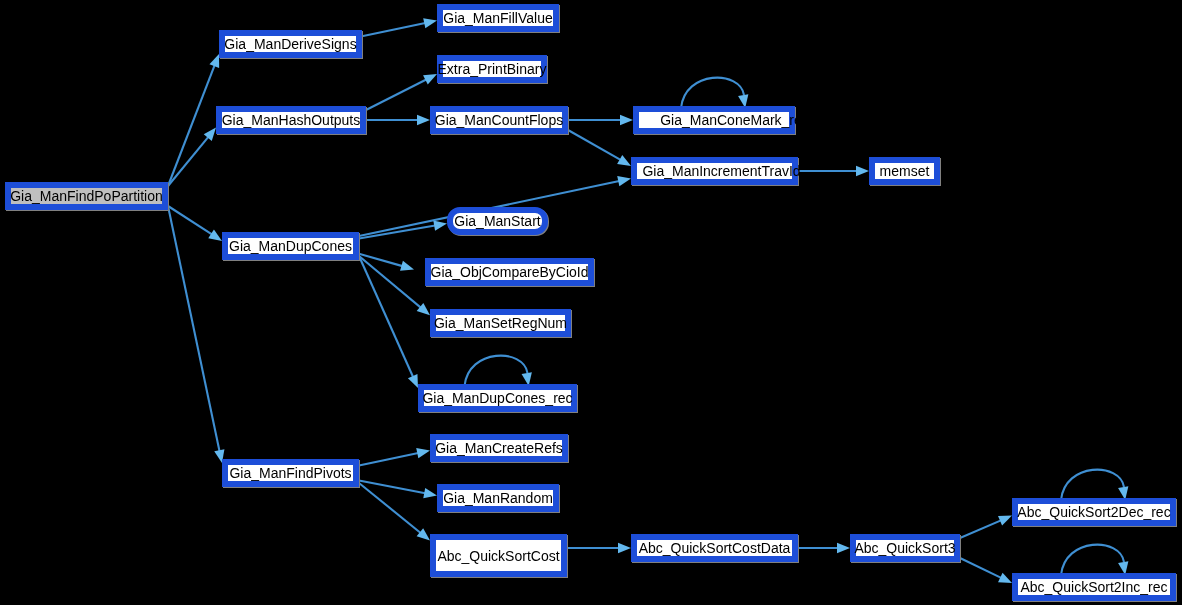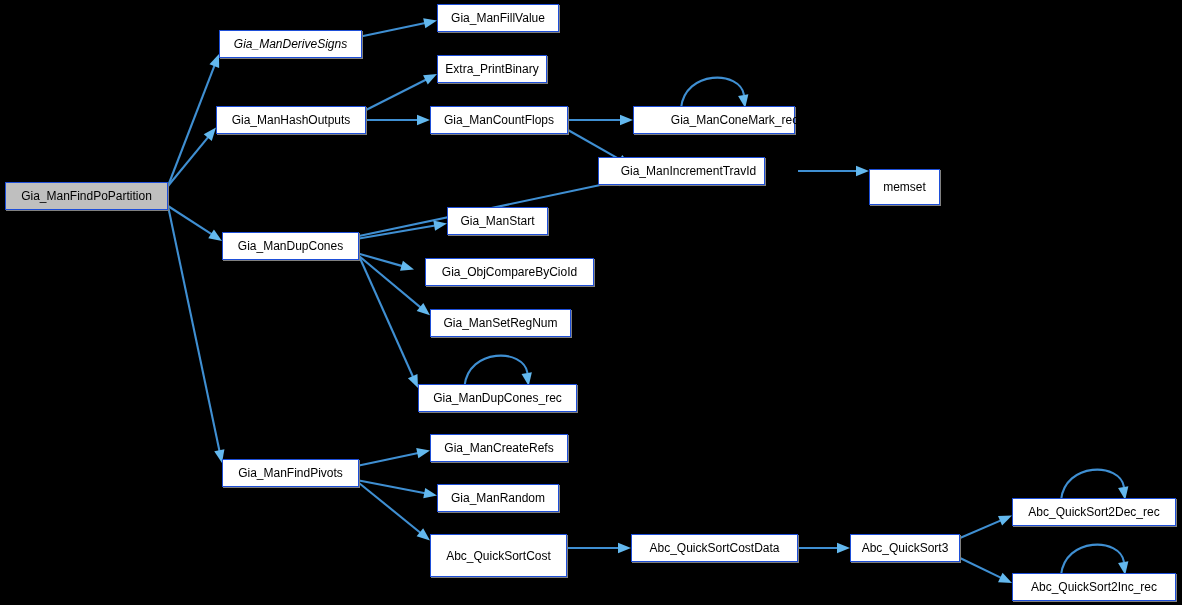--- a/index.html
+++ b/index.html
@@ -21,24 +21,24 @@
     left: 0;
     top: 0;
     width: 1182px;
     height: 605px;
     pointer-events: none;
   }
   .node {
     position: absolute;
     box-sizing: border-box;
     background: #ffffff;
-    border: 1px solid #1d4ed8;
+    border: 6px solid #1d4ed8;
     box-shadow: 1px 1px 0 0 #808080;
     color: #000000;
-    font-size: 12px;
+    font-size: 14px;
     line-height: 1;
     display: flex;
     align-items: center;
     justify-content: center;
     white-space: nowrap;
     letter-spacing: 0px;
   }
   .node.highlight {
     background: #bfbfbf;
   }
@@ -98,42 +98,42 @@
       <polygon points="1012,583.1 998.0320814985802,582.1318818575741 1002.5529680799553,572.7659016889883" fill="#63b8ee"></polygon>
       <path d="M 1061 500 C 1065 462, 1120 462, 1124 487" fill="none" stroke="#3f8fd2" stroke-width="2.1"></path>
       <polygon points="1125.2,500 1118.0837237769158,487.9418652886625 1128.362789432482,486.3604705724215" fill="#63b8ee"></polygon>
       <path d="M 1061 575 C 1065 537, 1120 537, 1124 562" fill="none" stroke="#3f8fd2" stroke-width="2.1"></path>
       <polygon points="1125.2,575 1118.0837237769158,562.9418652886625 1128.362789432482,561.3604705724215" fill="#63b8ee"></polygon>
     </svg>
   <div id="node-layer">
       <div class="node highlight" style="left: 5px; top: 182px; width: 163px; height: 28px;">
         <span>Gia_ManFindPoPartition</span>
       </div>
-      <div class="node" style="left: 219px; top: 30px; width: 143px; height: 28px; font-style: italic;">
+      <div class="node" style="left: 219px; top: 30px; width: 143px; height: 28px;">
         <span>Gia_ManDeriveSigns</span>
       </div>
       <div class="node" style="left: 216px; top: 106px; width: 150px; height: 28px;">
         <span>Gia_ManHashOutputs</span>
       </div>
       <div class="node" style="left: 222px; top: 232px; width: 137px; height: 28px;">
         <span>Gia_ManDupCones</span>
       </div>
       <div class="node" style="left: 222px; top: 459px; width: 137px; height: 28px;">
         <span>Gia_ManFindPivots</span>
       </div>
       <div class="node" style="left: 437px; top: 4px; width: 122px; height: 28px;">
         <span>Gia_ManFillValue</span>
       </div>
       <div class="node" style="left: 437px; top: 55px; width: 110px; height: 28px;">
         <span>Extra_PrintBinary</span>
       </div>
       <div class="node" style="left: 430px; top: 106px; width: 138px; height: 28px;">
         <span>Gia_ManCountFlops</span>
       </div>
-      <div class="node" style="left: 447px; top: 207px; width: 101px; height: 28px;">
+      <div class="node" style="left: 447px; top: 207px; width: 101px; height: 28px; border-radius: 13px;">
         <span>Gia_ManStart</span>
       </div>
       <div class="node" style="left: 414px; top: 258px; width: 169px; height: 28px; margin-left: 11px;">
         <span>Gia_ObjCompareByCioId</span>
       </div>
       <div class="node" style="left: 430px; top: 309px; width: 141px; height: 28px;">
         <span>Gia_ManSetRegNum</span>
       </div>
       <div class="node" style="left: 418px; top: 384px; width: 159px; height: 28px;">
         <span>Gia_ManDupCones_rec</span>
@@ -143,24 +143,24 @@
       </div>
       <div class="node" style="left: 437px; top: 484px; width: 122px; height: 28px;">
         <span>Gia_ManRandom</span>
       </div>
       <div class="node" style="left: 430px; top: 534px; width: 137px; height: 43px;">
         <span>Abc_QuickSortCost</span>
       </div>
       <div class="node" style="left: 633px; top: 106px; width: 162px; height: 28px; padding-left: 41px;">
         <span>Gia_ManConeMark_rec</span>
       </div>
-      <div class="node" style="left: 598px; top: 157px; width: 167px; height: 28px; padding-left: 14px;">
+      <div class="node" style="left: 631px; top: 157px; width: 167px; height: 28px; padding-left: 14px;">
         <span>Gia_ManIncrementTravId</span>
       </div>
-      <div class="node" style="left: 869px; top: 157px; width: 71px; height: 36px; margin-top: 12px;">
+      <div class="node" style="left: 869px; top: 157px; width: 71px; height: 28px;">
         <span>memset</span>
       </div>
       <div class="node" style="left: 631px; top: 534px; width: 167px; height: 28px;">
         <span>Abc_QuickSortCostData</span>
       </div>
       <div class="node" style="left: 850px; top: 534px; width: 110px; height: 28px;">
         <span>Abc_QuickSort3</span>
       </div>
       <div class="node" style="left: 1012px; top: 498px; width: 164px; height: 28px;">
         <span>Abc_QuickSort2Dec_rec</span>

